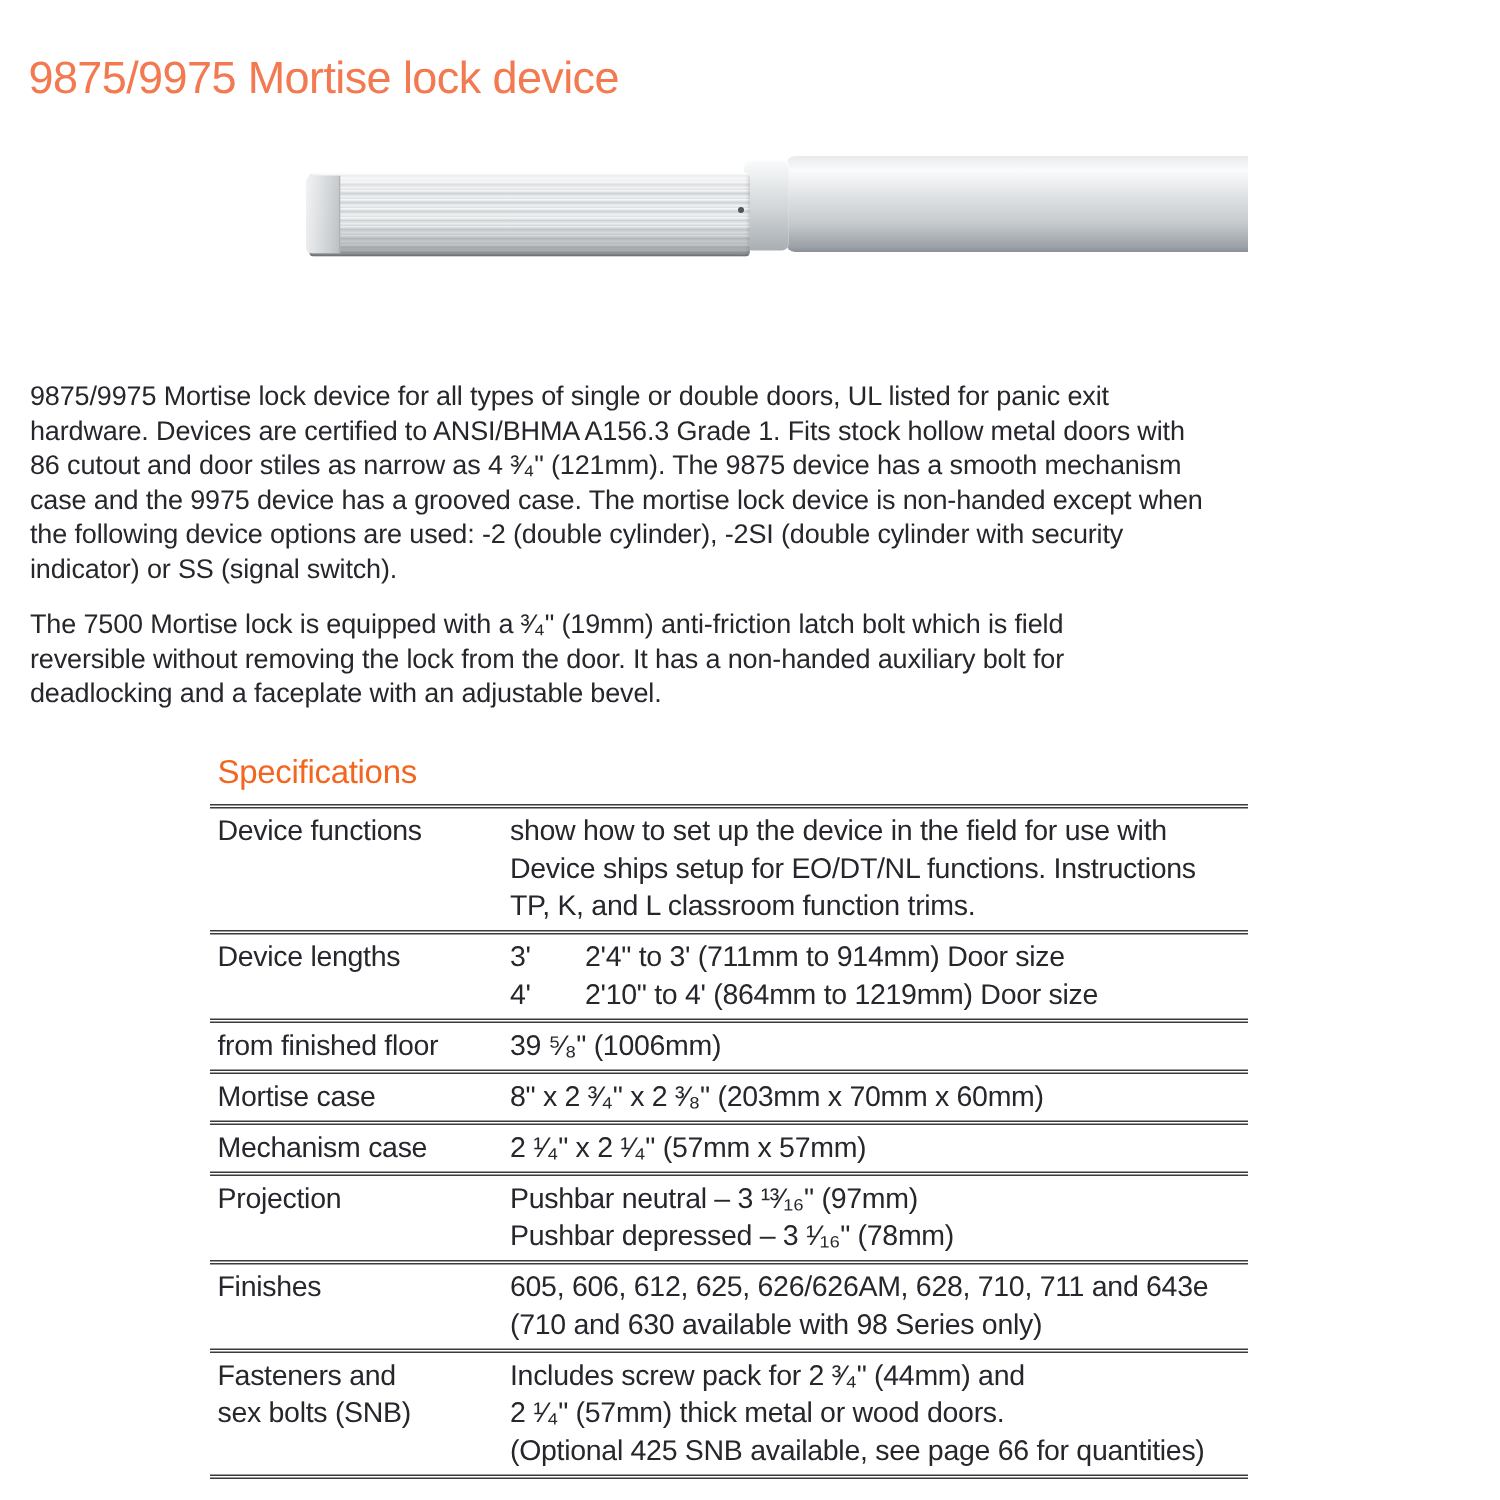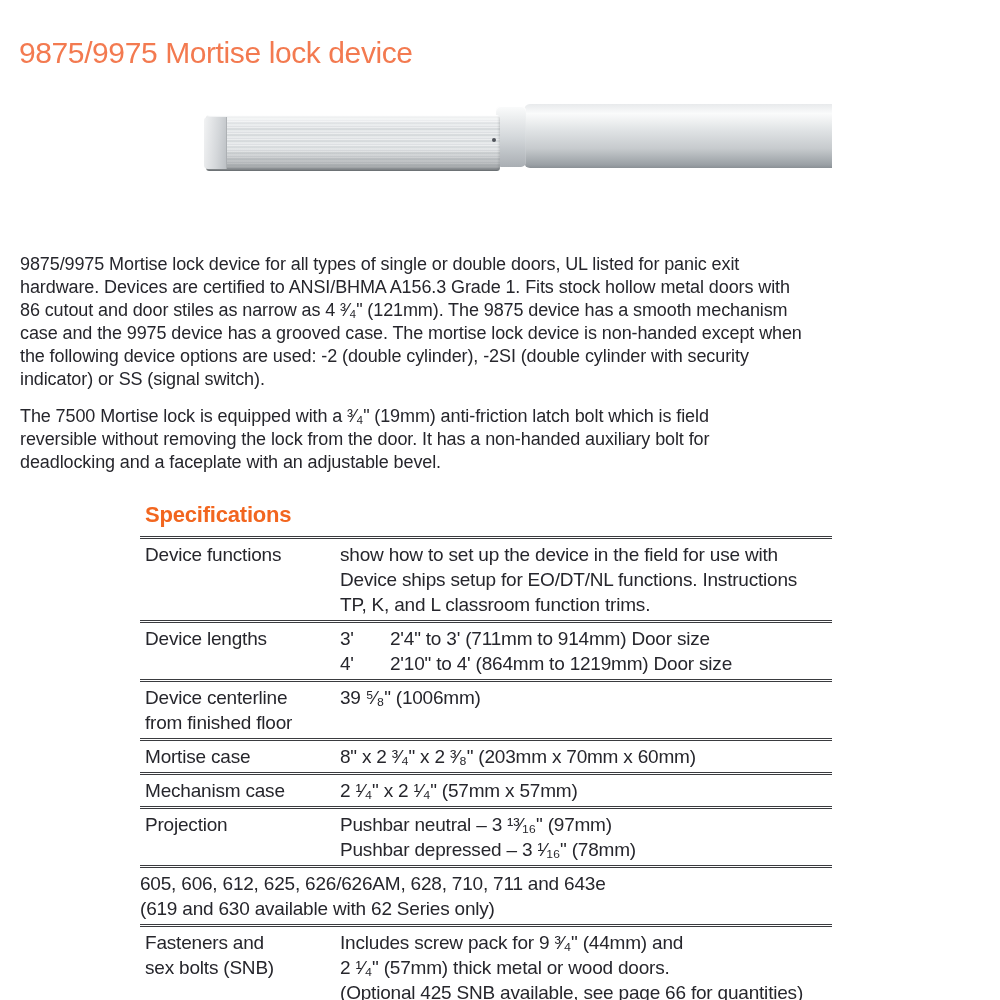--- a/index.html
+++ b/index.html
@@ -19,21 +19,21 @@
   .intro { position:absolute; left:20px; top:241px; width:935px; }
   .para {
     margin:0; font-size:18px; line-height:23px; letter-spacing:-0.1px;
     white-space:pre-line; color:#26262c;
   }
   .para + .para { margin-top:14px; }
 
   
   .specs { position:absolute; left:140px; top:490px; width:727px; }
   .specs-heading {
-    margin:0 0 8px 5px; font-size:22px; font-weight:700; color:#f2661f;
+    margin:0 0 8px 5px; font-size:22px; font-weight:400; color:#f2661f;
     letter-spacing:-0.2px;
   }
   .spec-table { border-top:3px double #3a3b3f; }
   .spec-row {
     display:flex; padding:3px 0; border-bottom:3px double #3a3b3f;
     font-size:19px; line-height:25px; letter-spacing:-0.2px;
   }
   .spec-label { flex:0 0 195px; padding-left:5px; }
   .spec-value { flex:1; }
   .len-size { display:inline-block; width:50px; }
@@ -141,21 +141,20 @@
             <span class="len-size">3'</span><span>2'4" to 3' (711mm to 914mm) Door size</span>
           </div>
           <div>
             <span class="len-size">4'</span><span>2'10" to 4' (864mm to 1219mm) Door size</span>
           </div>
         </div>
       </div>
 
       <div class="spec-row">
         <div class="spec-label">
-          <div>Device centerline</div>
           <div>from finished floor</div>
         </div>
         <div class="spec-value">
           <div>39 ⁵⁄₈" (1006mm)</div>
         </div>
       </div>
 
       <div class="spec-row">
         <div class="spec-label">
           <div>Mortise case</div>
@@ -178,33 +177,36 @@
         <div class="spec-label">
           <div>Projection</div>
         </div>
         <div class="spec-value">
           <div>Pushbar neutral – 3 ¹³⁄₁₆" (97mm)</div>
           <div>Pushbar depressed – 3 ¹⁄₁₆" (78mm)</div>
         </div>
       </div>
 
       <div class="spec-row">
+        <div class="spec-label">
+          <div>Finishes</div>
+        </div>
         <div class="spec-value">
           <div>605, 606, 612, 625, 626/626AM, 628, 710, 711 and 643e</div>
-          <div>(619 and 630 available with 62 Series only)</div>
+          <div>(710 and 630 available with 98 Series only)</div>
         </div>
       </div>
 
       <div class="spec-row">
         <div class="spec-label">
           <div>Fasteners and</div>
           <div>sex bolts (SNB)</div>
         </div>
         <div class="spec-value">
-          <div>Includes screw pack for 9 ³⁄₄" (44mm) and</div>
+          <div>Includes screw pack for 2 ³⁄₄" (44mm) and</div>
           <div>2 ¹⁄₄" (57mm) thick metal or wood doors.</div>
           <div>(Optional 425 SNB available, see page 66 for quantities)</div>
         </div>
       </div>
 
     </div>
   </div>
 
 </div>
 

